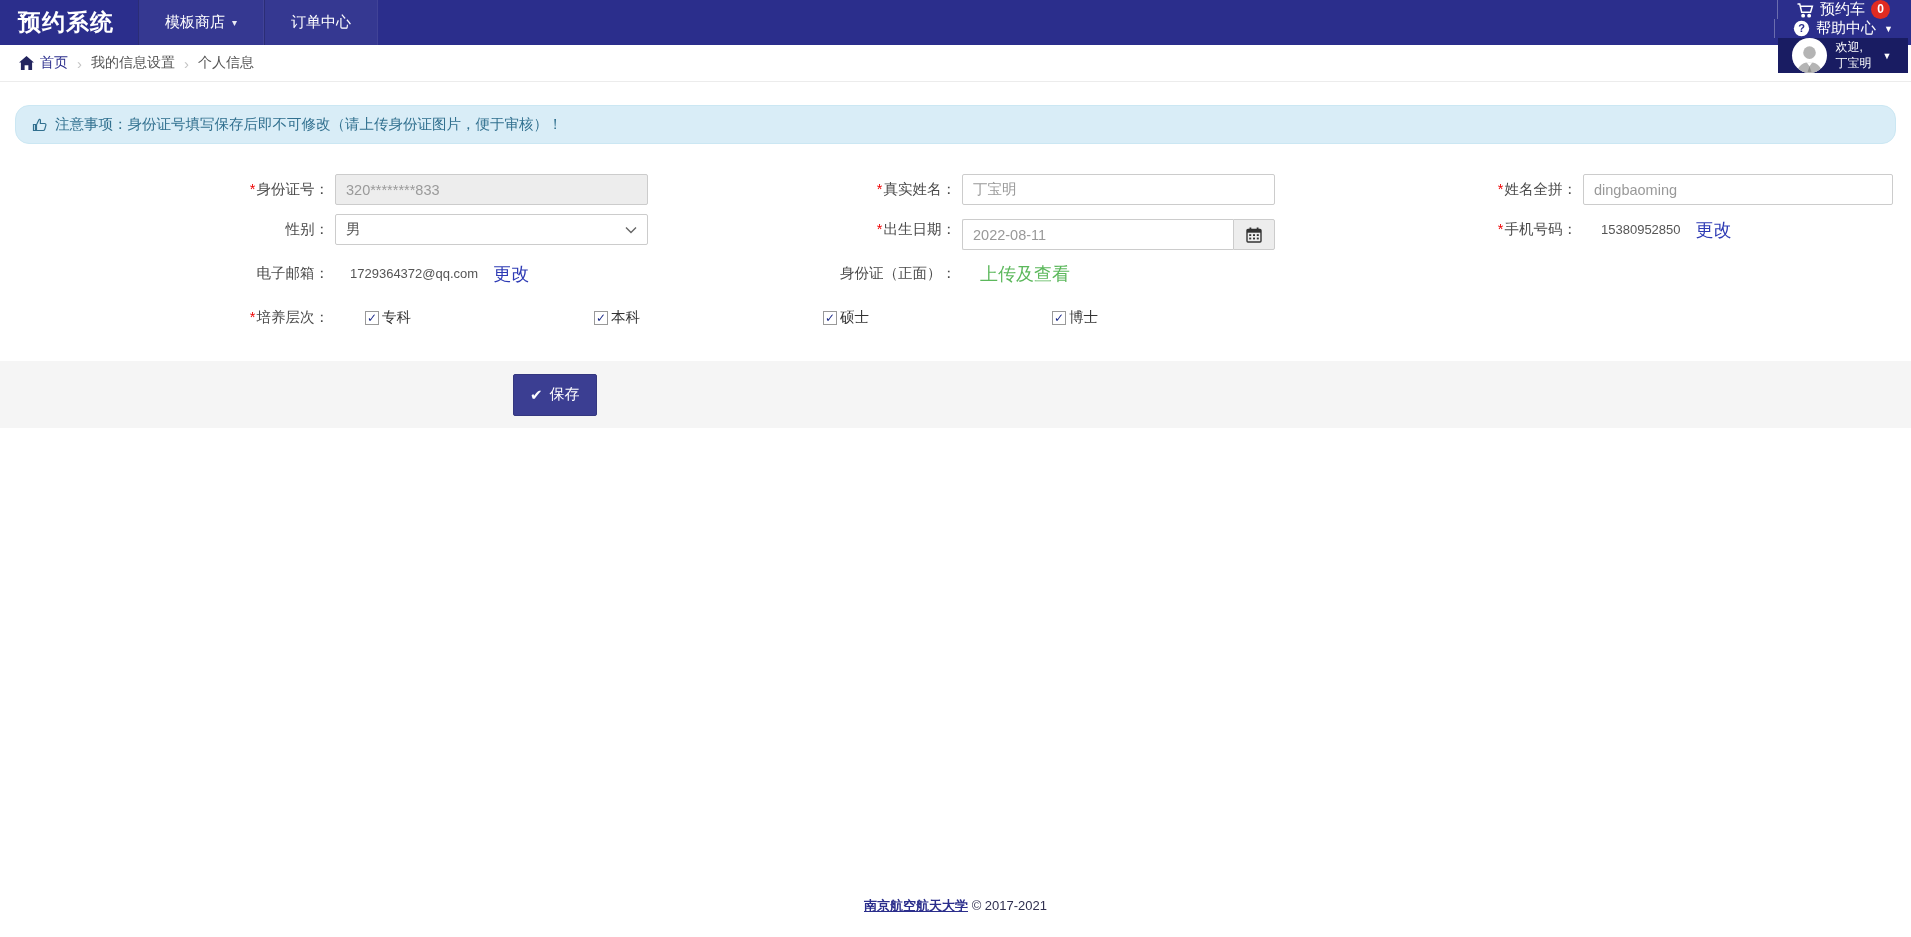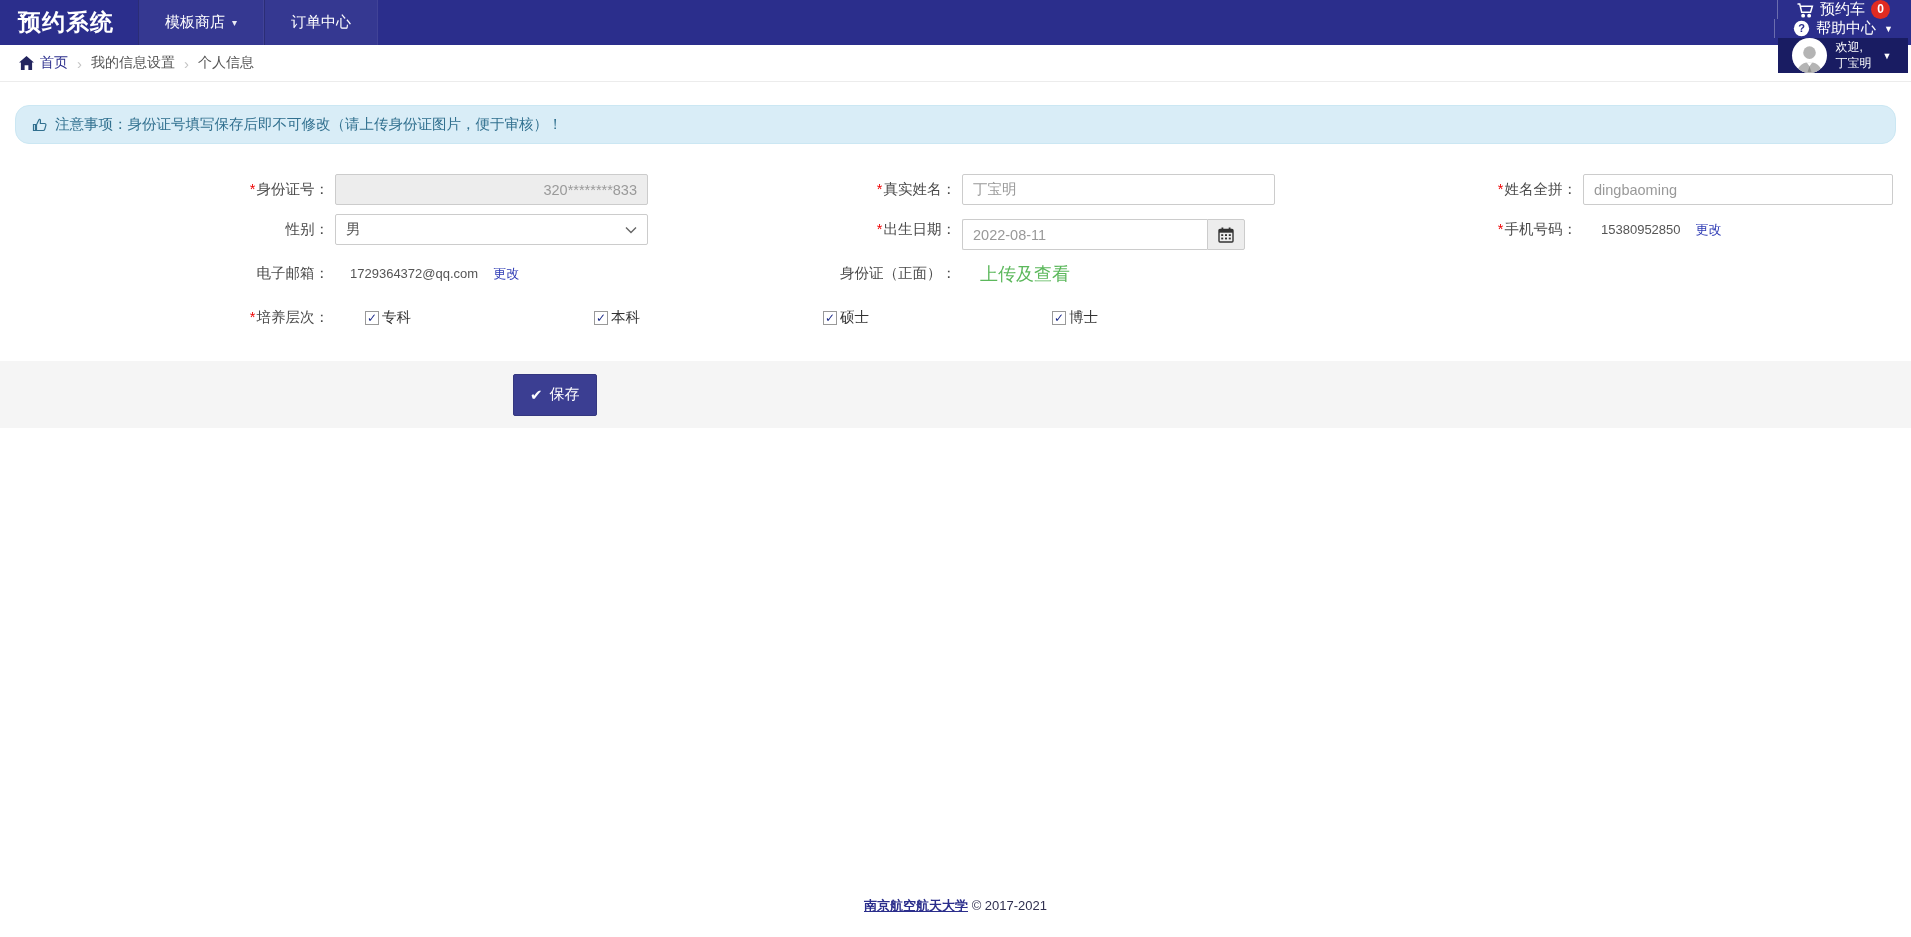--- a/index.html
+++ b/index.html
@@ -27,29 +27,29 @@
   .notice { margin:23px 15px 0 15px; background:#d9edf7; border:1px solid #cbe7f3; border-radius:14px; color:#31708f; font-size:14.5px; padding:9px 16px; display:flex; align-items:center; gap:7px; }
 
   
   .form-area { padding-top:30px; }
   .form-row { display:grid; grid-template-columns:650px 628px 633px; margin-bottom:9px; }
   .cell { display:flex; align-items:center; height:31px; }
   .lbl { text-align:right; color:#4a4a4a; font-size:14.5px; white-space:nowrap; padding-right:6px; }
   .lblA { width:335px; } .lblB { width:312px; } .lblC { width:305px; }
   .req { color:#ee0000; margin-right:1px; }
   .textbox { height:31px; border:1px solid #ccc; border-radius:2px; padding:0 10px; font-size:14.5px; color:#999; background:#fff; outline:none; font-family:inherit; }
-  .wA { width:313px;text-align:right; } .wB { width:313px; } .wC { width:310px; }
+  .wA { width:313px; } .wB { width:313px; } .wC { width:310px; }
   .textbox:disabled, .textbox.disabled { background:#ededed; color:#9a9a9a; }
   .fake-select { width:313px; height:31px; border:1px solid #ccc; border-radius:2px; background:#fff; color:#555; font-size:14.5px; display:flex; align-items:center; padding:0 10px; position:relative; cursor:pointer; }
   .fake-select svg { position:absolute; right:10px; }
-  .date-group { display:flex; width:283px;margin-top:10px; }
+  .date-group { display:flex; width:313px;margin-top:10px; }
   .date-group .textbox { width:271px; border-right:none; border-radius:2px 0 0 2px; }
   .date-addon { width:42px; height:31px; background:#ededed; border:1px solid #ccc; border-radius:0 2px 2px 0; display:flex; align-items:center; justify-content:center; cursor:pointer; }
   .static-val { color:#555; font-size:13px; padding-left:18px; }
-  .lnk { color:#2d3ab4; font-size:13px; text-decoration:none; margin-left:15px; cursor:pointer; }
+  .lnk { color:#2d3ab4; font-size:18px; text-decoration:none; margin-left:15px; cursor:pointer; }
   .lnk-green { color:#5cb85c; font-size:18px; text-decoration:none; margin-left:18px; cursor:pointer; }
   .levels { display:flex; align-items:center; padding-left:30px; }
   .level-opt { display:flex; align-items:center; width:229px; font-size:14.5px; color:#333; cursor:pointer; }
   .cbox { width:14px; height:14px; border:1px solid #999; background:#fff; display:inline-flex; align-items:center; justify-content:center; font-size:12px; font-weight:bold; color:#1f2d8a; margin-right:3px; line-height:1; }
 
   
   .save-band { margin-top:28px; background:#f5f5f5; height:67px; display:flex; align-items:center; padding-left:513px; }
   .save-btn { min-width:79px; height:42px; background:#3b3e92; color:#fff; border:1px solid #34377f; border-radius:2px; font-size:15px; font-family:inherit; display:flex; align-items:center; justify-content:center; gap:7px; padding:0 16px; cursor:pointer; }
 
   

